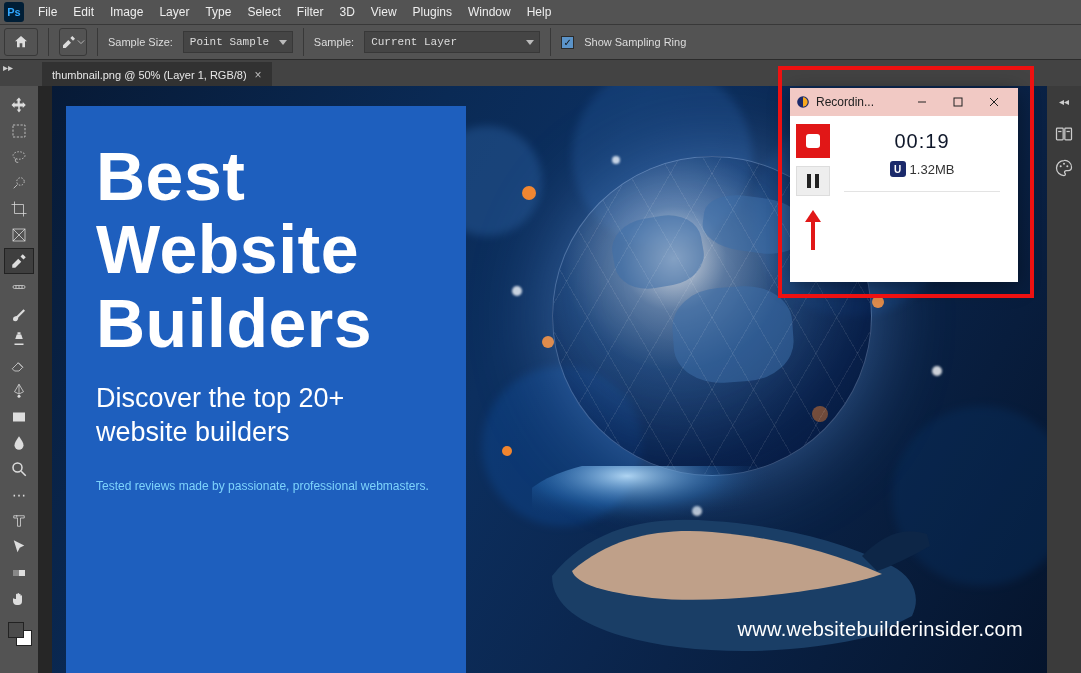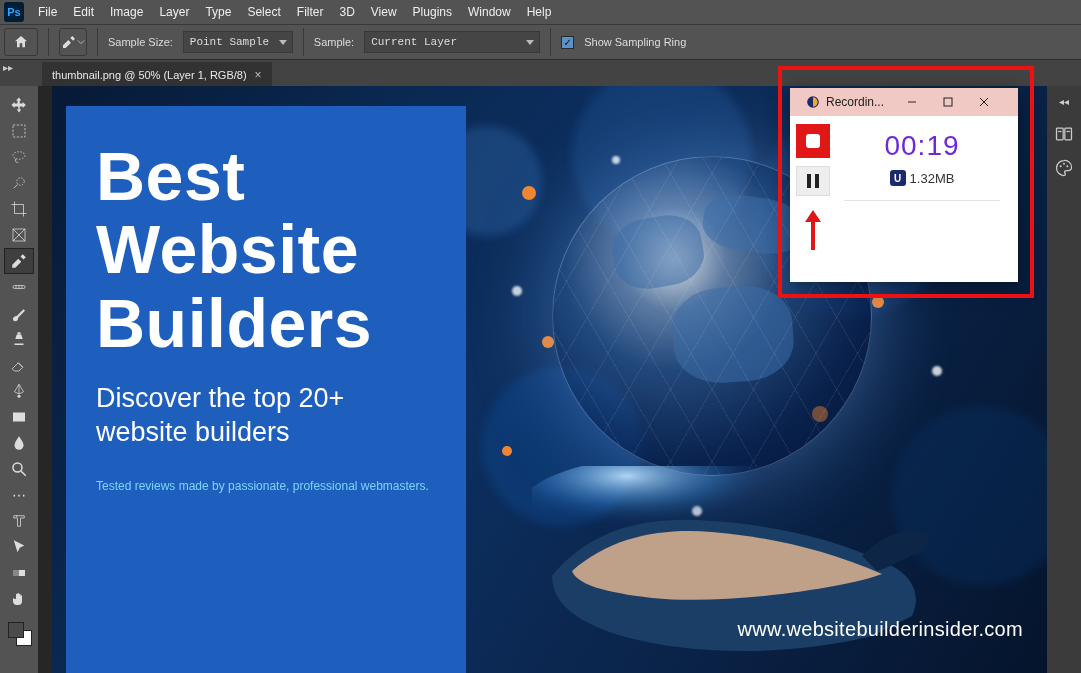--- a/index.html
+++ b/index.html
@@ -72,35 +72,35 @@
   .site-url { position:absolute; right:24px; bottom:32px; color:#fff; font-size:20px; letter-spacing:.3px; }
 
   
   .rightdock { width:34px; background:#3b3b3b; display:flex; flex-direction:column; align-items:center; gap:12px; padding-top:10px; }
   .rightdock .ricon { width:22px; height:22px; color:#ccc; display:flex; align-items:center; justify-content:center; }
   .rc-toggle { color:#ccc; font-size:10px; margin-bottom:4px; }
 
   
   .red-box { position:absolute; left:778px; top:66px; width:256px; height:232px; border:4px solid #e11; pointer-events:none; }
   .rec-win { position:absolute; left:790px; top:88px; width:228px; height:194px; background:#fff; box-shadow:0 4px 20px rgba(0,0,0,.4); font-family:"Segoe UI",sans-serif; }
-  .rec-title { height:28px; background:#f1c9c4; display:flex; align-items:center; padding:0 16px; font-size:12px; color:#222; }
+  .rec-title { height:28px; background:#f1c9c4; display:flex; align-items:center; padding:0 6px; font-size:12px; color:#222; }
   .rec-title .rt-ico { width:14px; height:14px; margin-right:6px; }
   .rec-title .sp { flex:1; }
   .rec-title .wbtn { width:36px; height:28px; display:flex; align-items:center; justify-content:center; color:#222; }
   .rec-body { display:flex; height:calc(100% - 28px); }
   .rec-left { width:46px; display:flex; flex-direction:column; align-items:center; padding-top:8px; gap:8px; }
   .btn-rec { width:34px; height:34px; background:#e11717; display:flex; align-items:center; justify-content:center; }
   .btn-rec .sq { width:14px; height:14px; background:#fff; border-radius:3px; }
   .btn-pause { width:34px; height:30px; background:#eee; border:1px solid #ddd; display:flex; align-items:center; justify-content:center; gap:4px; }
   .btn-pause .bar { width:4px; height:14px; background:#222; }
   .arrow-up { width:16px; height:40px; position:relative; margin-top:6px; }
   .arrow-up .shaft{position:absolute;left:6px;top:8px;width:4px;height:32px;background:#e11717;}
   .arrow-up .head{position:absolute;left:0;top:0;width:0;height:0;border-left:8px solid transparent;border-right:8px solid transparent;border-bottom:12px solid #e11717;}
   .rec-right { flex:1; padding:14px 10px 0 0; text-align:center; }
-  .rec-time { font-size:28px; color:#6d28d9; letter-spacing:1px; }
+  .rec-time { font-size:20px; color:#0f172a; letter-spacing:1px; }
   .rec-size { margin-top:8px; font-size:13px; color:#333; display:flex; align-items:center; justify-content:center; gap:4px; }
   .u-badge { width:16px; height:16px; background:#1b2a6b; color:#fff; font-size:10px; font-weight:bold; border-radius:3px; display:flex; align-items:center; justify-content:center; }
   .rec-hr { margin:14px 8px 0 8px; height:1px; background:#e3e3e3; }
 
 </style>
 </head>
 <body>
 
 <div class="app">
 

